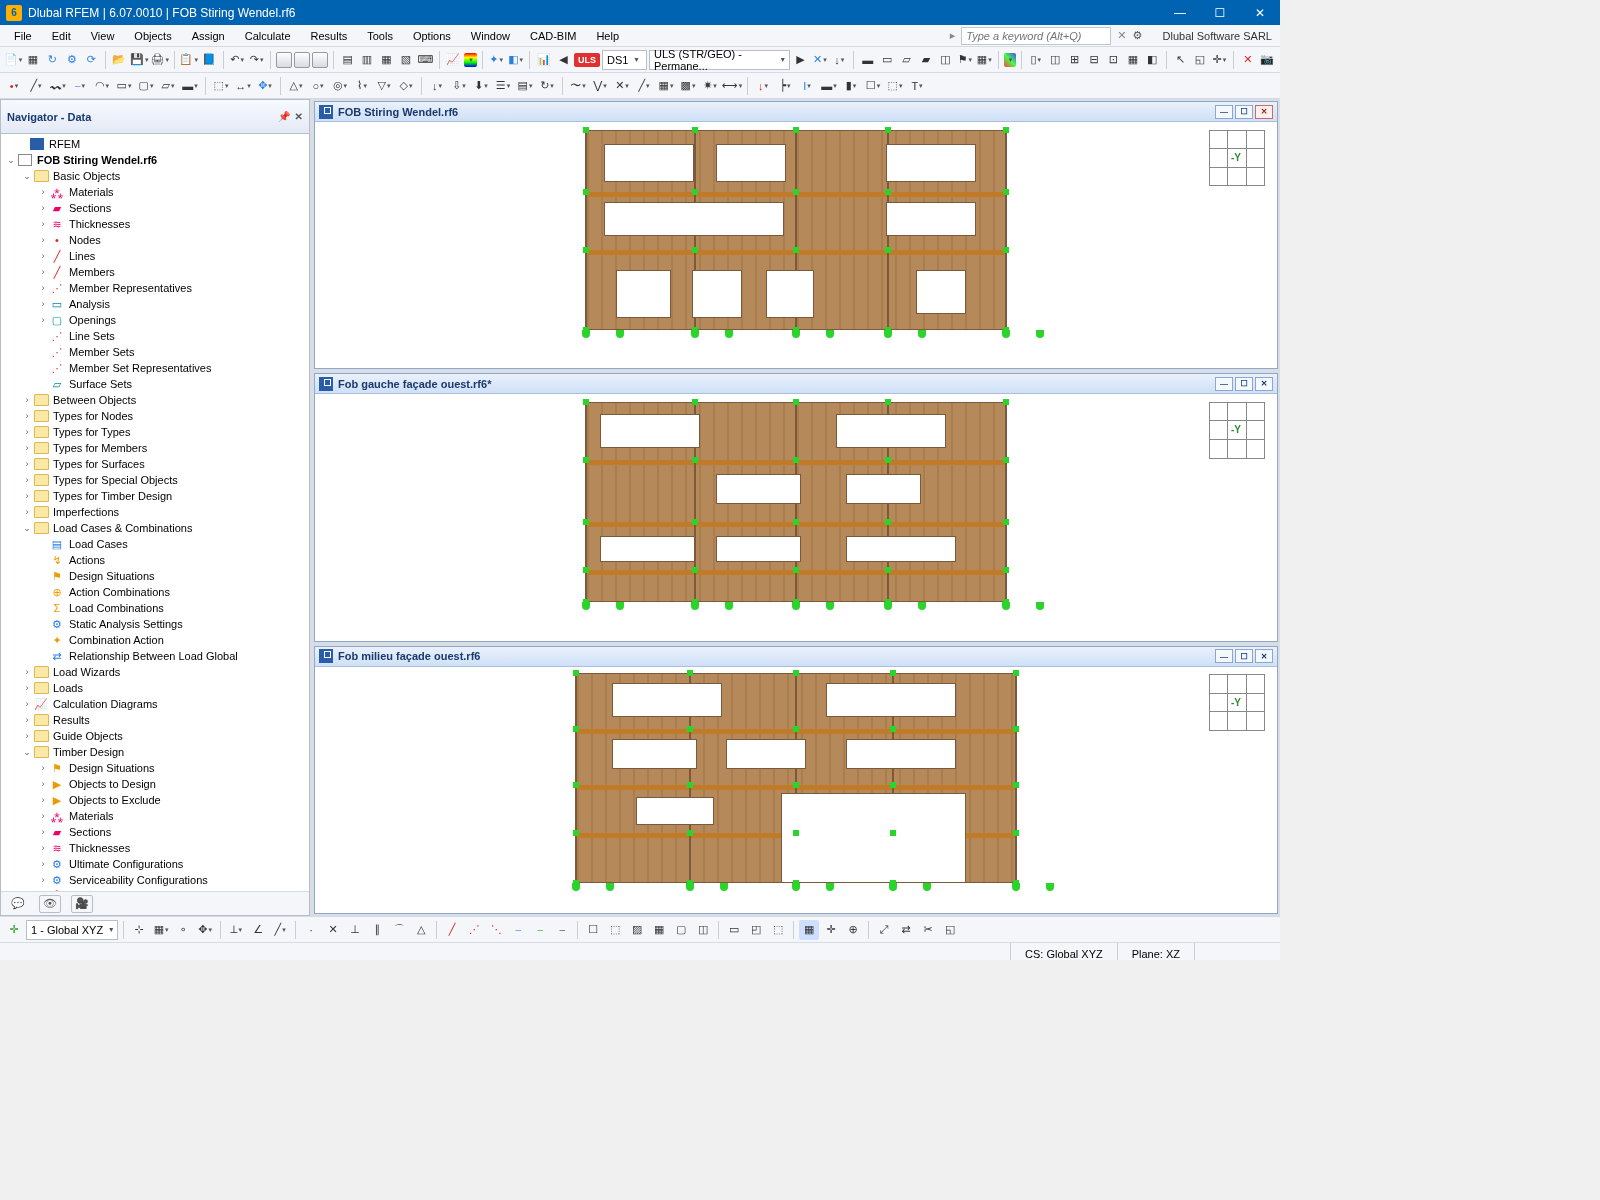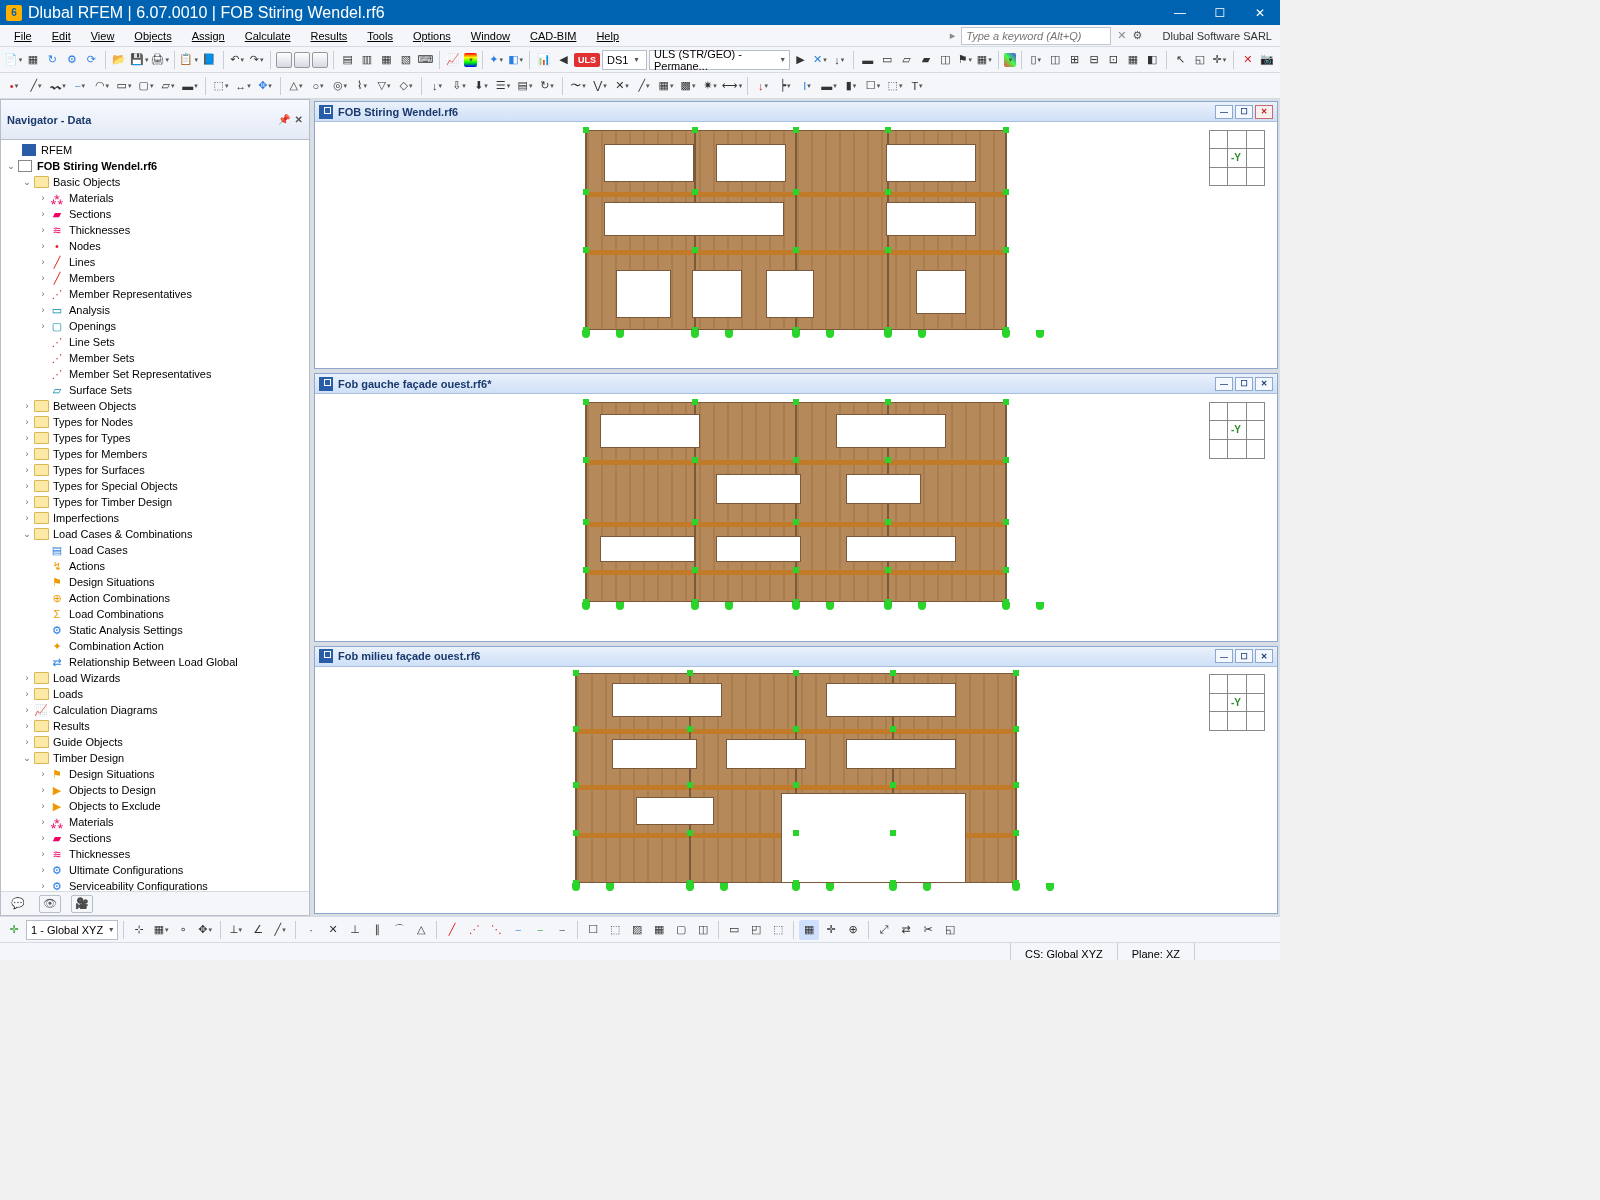--- a/index.html
+++ b/index.html
@@ -1,39 +1,39 @@
 <!DOCTYPE html>
 <html><head>
 <meta charset="utf-8">
 <style>
   * { box-sizing: border-box; font-family: "Segoe UI", Tahoma, sans-serif; font-size: 11px; }
   html, body { margin:0; padding:0; width:1280px; height:960px; overflow:hidden; background:#f0f0f0; }
   .titlebar { height:25px; background:#0063b1; color:#fff; display:flex; align-items:center; padding-left:6px; }
-  .titlebar .title { flex:1; font-size:16px; }
+  .titlebar .title { flex:1; font-size:12px; }
   .titlebar .winbtns { display:flex; height:100%; }
   .titlebar .winbtn { width:40px; display:flex; align-items:center; justify-content:center; font-size:12px; cursor:pointer; }
   .titlebar .winbtn.close { background:#d9534f00; }
   .app-icon { width:16px; height:16px; background:#ffb000; border-radius:2px; margin-right:6px; font-size:10px; text-align:center; line-height:16px; color:#0063b1; font-weight:bold;}
   .menubar { height:22px; background:#f4f6fa; display:flex; align-items:center; padding-left:4px; border-bottom:1px solid #d5dae3; }
-  .menubar .menu { padding:3px 10px; cursor:pointer;text-decoration:underline; }
+  .menubar .menu { padding:3px 10px; cursor:pointer; }
   .menubar .search-wrap { margin-left:auto; display:flex; align-items:center; gap:6px; padding-right:8px;}
   .menubar .search-wrap input { width:150px; height:18px; border:1px solid #c0c6d0; font-size:11px; padding:0 4px; background:#fff; color:#888; font-style:italic;}
   .menubar .gear { width:14px; height:14px; color:#555; cursor:pointer; }
   .menubar .company { color:#333; font-size:11px; margin-left:10px; }
   .toolbar-row { height:26px; background:#f4f6fa; border-bottom:1px solid #d5dae3; display:flex; align-items:center; padding:0 4px; gap:2px; overflow:hidden;}
   .tbtn { width:20px; height:20px; display:flex; align-items:center; justify-content:center; cursor:pointer; border-radius:2px; color:#333;}
   .tbtn.dd::after { content:"▾"; font-size:7px; margin-left:1px; color:#555;}
   .tsep { width:1px; height:18px; background:#c8cdd6; margin:0 3px; }
   .uls-badge { background:#e03030; color:#fff; font-size:9px; font-weight:bold; padding:2px 4px; border-radius:2px;}
   .combo { height:20px; border:1px solid #b8bec8; background:#fff; font-size:11px; padding:0 4px; cursor:pointer; display:flex; align-items:center; }
   .combo::after { content:"▾"; margin-left:6px; font-size:8px; color:#555; }
 
   .body-row { display:flex; height: calc(960px - 25px - 22px - 26px - 26px - 22px - 22px); }
   .navigator { width:310px; background:#fff; border:1px solid #b8bec8; display:flex; flex-direction:column; }
-  .nav-header { height:40px; background:linear-gradient(#f6f9ff,#e4eaf6); border-bottom:1px solid #b8bec8; display:flex; align-items:center; padding:0 6px; font-weight:bold; color:#1a3a6e;}
+  .nav-header { height:34px; background:linear-gradient(#f6f9ff,#e4eaf6); border-bottom:1px solid #b8bec8; display:flex; align-items:center; padding:0 6px; font-weight:bold; color:#1a3a6e;}
   .nav-header .nav-ctrls { margin-left:auto; display:flex; gap:4px; color:#555; }
   .nav-header .nav-ctrls span { cursor:pointer; font-size:10px;}
   .tree { flex:1; overflow-y:auto; overflow-x:hidden; padding:2px 0; position:relative;}
   .tree::-webkit-scrollbar { width:14px; }
   .tree::-webkit-scrollbar-thumb { background:#c0c6d0; border:3px solid #fff; border-radius:6px;}
   .tree::-webkit-scrollbar-button { height:14px; background:#fff; }
   .node { display:flex; align-items:center; height:16px; padding-right:4px; cursor:pointer; white-space:nowrap;}
   .exp { width:12px; text-align:center; font-size:9px; color:#666; cursor:pointer; user-select:none;}
   .nicon { width:16px; height:14px; margin-right:4px; display:inline-flex; align-items:center; justify-content:center; font-size:10px;}
   .folder-icon::before { content:""; display:block; width:13px; height:10px; background:#fce9a6; border:1px solid #d9b955; border-radius:1px 1px 0 0; }
@@ -223,21 +223,21 @@
 
   <div class="navigator">
     <div class="nav-header">
       <span>Navigator - Data</span>
       <span class="nav-ctrls">
         <span>📌</span>
         <span>✕</span>
       </span>
     </div>
     <div class="tree" id="tree">
-        <div class="node" style="padding-left: 8px;">
+        <div class="node" style="padding-left: 16px;">
           <span class="exp"></span>
           <span class="nicon">
             <span class="gi" style="background:#2a5da8;"></span>
           </span>
           <span class="nlabel">RFEM</span>
         </div>
         <div class="node" style="padding-left: 4px;">
           <span class="exp">⌄</span>
           <span class="nicon">
             <span class="gi" style="background:#fff;border:1px solid #888;"></span>

